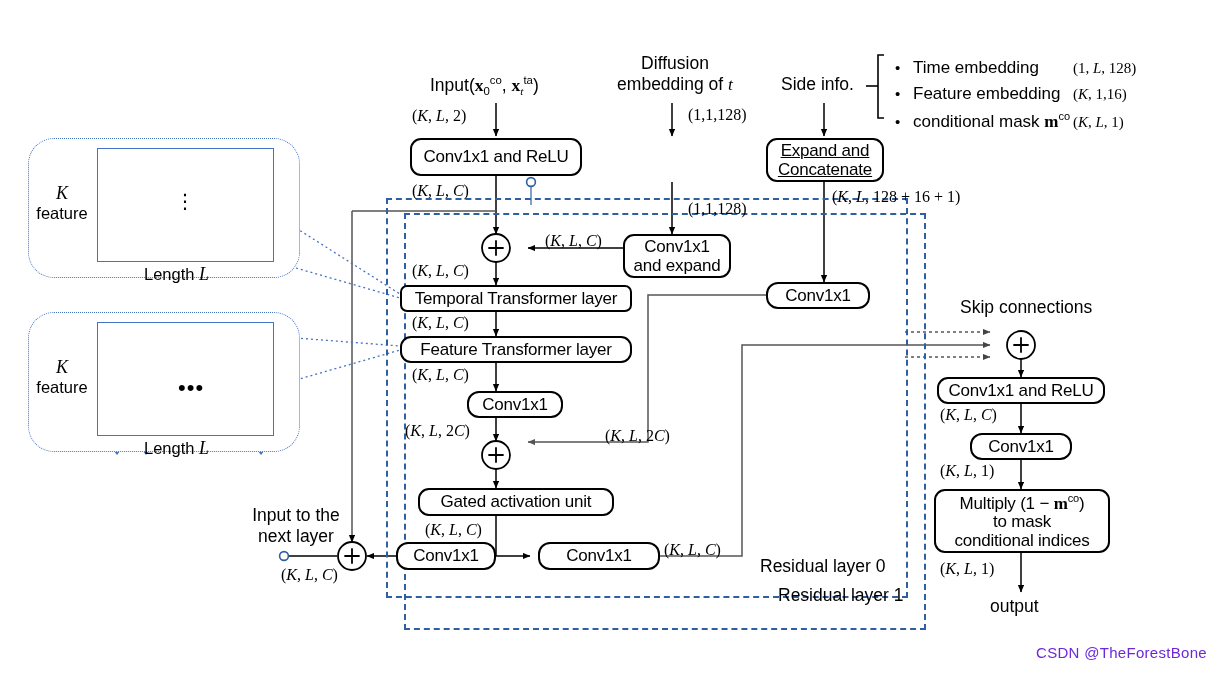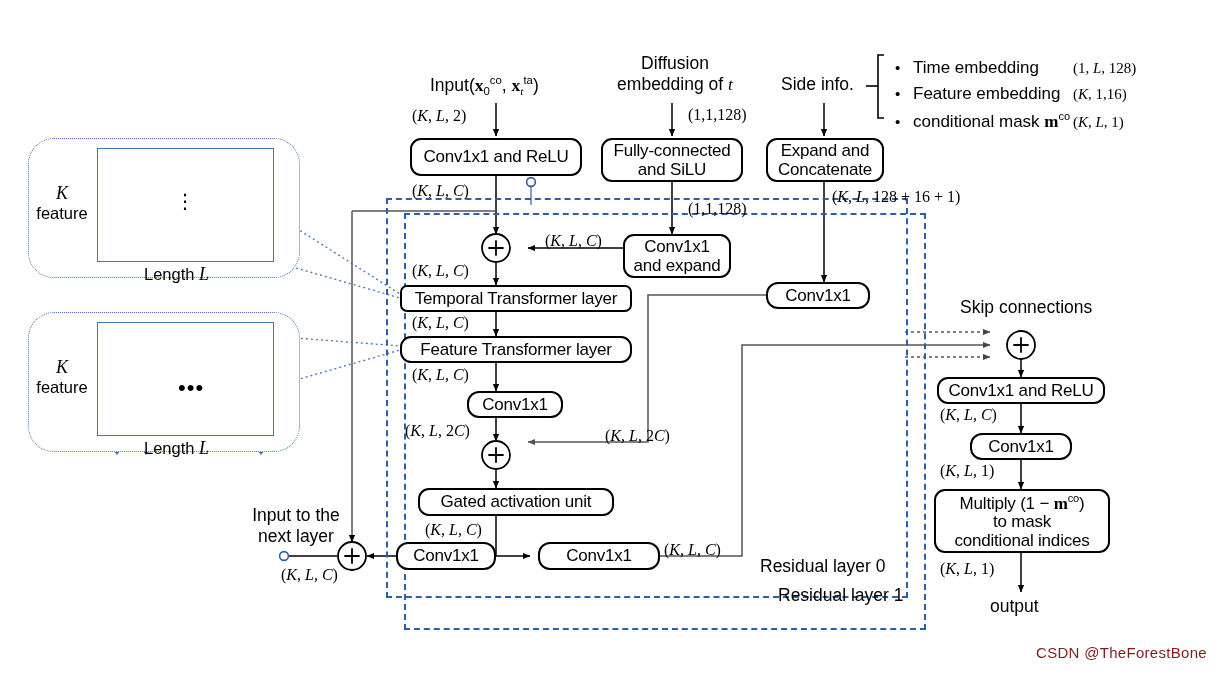--- a/index.html
+++ b/index.html
@@ -26,21 +26,21 @@
           border-radius:26px;background:#fff;z-index:4;}
   .innerbox{position:absolute;box-sizing:border-box;border:1.6px solid #4472C4;
             background:#fff;z-index:5;}
   .kfeat{position:absolute;text-align:center;line-height:1.15;font-size:16.5px;z-index:6;}
   .kfeat .k{font-style:italic;font-family:"Liberation Serif","DejaVu Serif",serif;font-size:18px;}
   .lenL{position:absolute;font-size:16.5px;z-index:6;}
   .lenL i{font-style:italic;font-family:"Liberation Serif","DejaVu Serif",serif;font-size:18px;}
 
   .resbox{position:absolute;box-sizing:border-box;
           border:2px dashed #2E5FA3;z-index:2;background:transparent;}
-  .watermark{position:absolute;right:18px;bottom:14px;color:#7f1d1d;
+  .watermark{position:absolute;right:18px;bottom:14px;color:#6d28d9;
              font-size:15px;letter-spacing:0.3px;z-index:9;margin-left:16px;}
   sup,sub{font-size:65%;}
   .bf{font-weight:bold;font-family:"Liberation Serif","DejaVu Serif",serif;font-style:normal;}
 </style>
 </head>
 <body>
 
 <div id="stage">
 
   <svg id="wires" viewBox="0 0 1225 675">
@@ -218,25 +218,22 @@
       <span style="width:18px;font-size:15px;">•</span>
       <span style="font-size:17px;width:160px;">conditional mask <span class="bf">m</span><sup>co</sup></span>
       <span class="dim" style="position:static;font-size:15px;">(<i>K</i>, <i>L</i>, 1)</span>
     </div>
   </div>
 
   <div class="node" style="left:410px;top:138px;width:172px;height:38px;">
     <span>Conv1x1 and ReLU</span>
     </div>
 
-  <div class="node" style="left:601px;top:138px;width:142px;height:44px;padding:0 4px;">
-    <span>Fully-connected and SiLU</span>
-    </div>
-
-  <div class="node" style="left:766px;top:138px;width:118px;height:44px;padding:0 4px;">
+
+  <div class="node" style="left:766px;top:138px;width:118px;height:44px;padding:0 4px;text-decoration:underline;">
     <span>Expand and Concatenate</span>
     </div>
 
   <div class="node" style="left:623px;top:234px;width:108px;height:44px;padding:0 4px;">
     <span>Conv1x1 and expand</span>
     </div>
 
   <div class="node" style="left:400px;top:285px;width:232px;height:27px;border-radius:7px;">
     <span>Temporal Transformer layer</span>
     </div>

